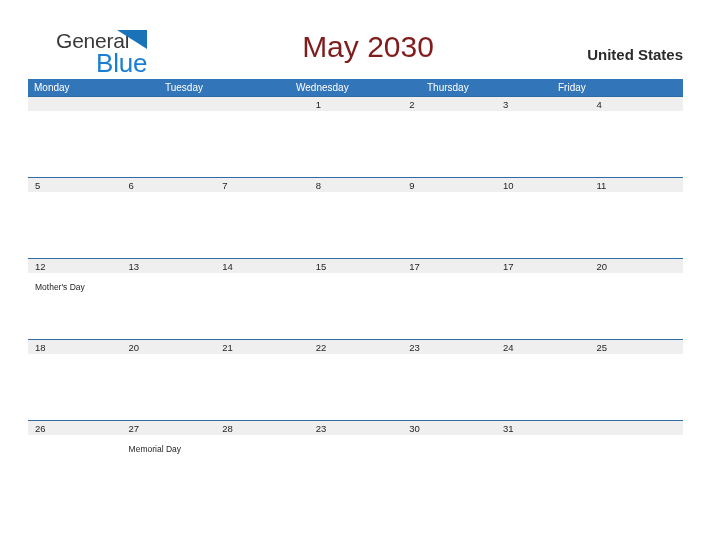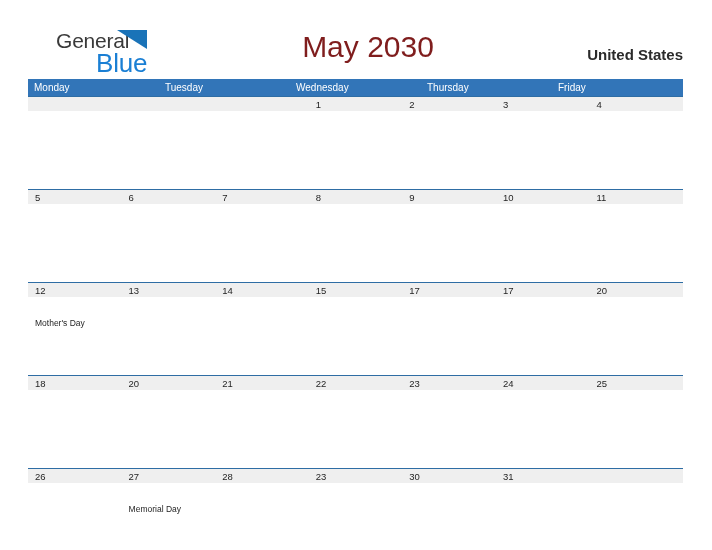--- a/index.html
+++ b/index.html
@@ -116,21 +116,20 @@
     font-size: 9.5px;
     color: #1f1f1f;
     padding-left: 7px;
     line-height: 15px;
     white-space: nowrap;
   }
   .week-events {
     display: flex;
     height: 66px;
     background: #ffffff;
-    margin-top: 12px;
   }
   .eventcell {
     flex: 1 1 0;
     padding-left: 7px;
     padding-top: 3px;
   }
   .event {
     font-size: 8.5px;
     color: #1f1f1f;
     line-height: 11px;

